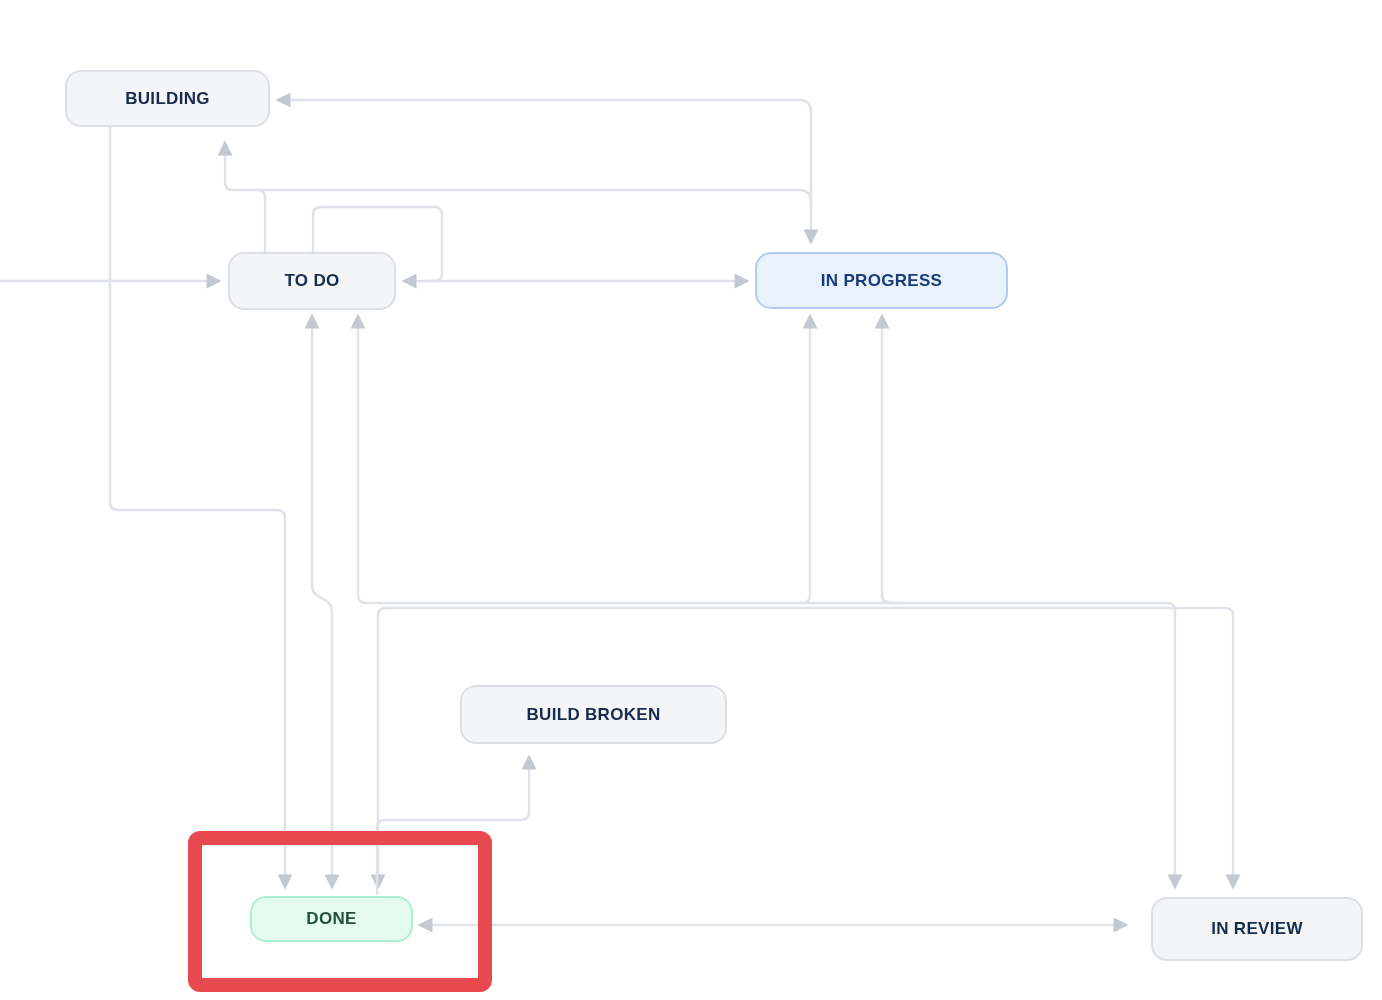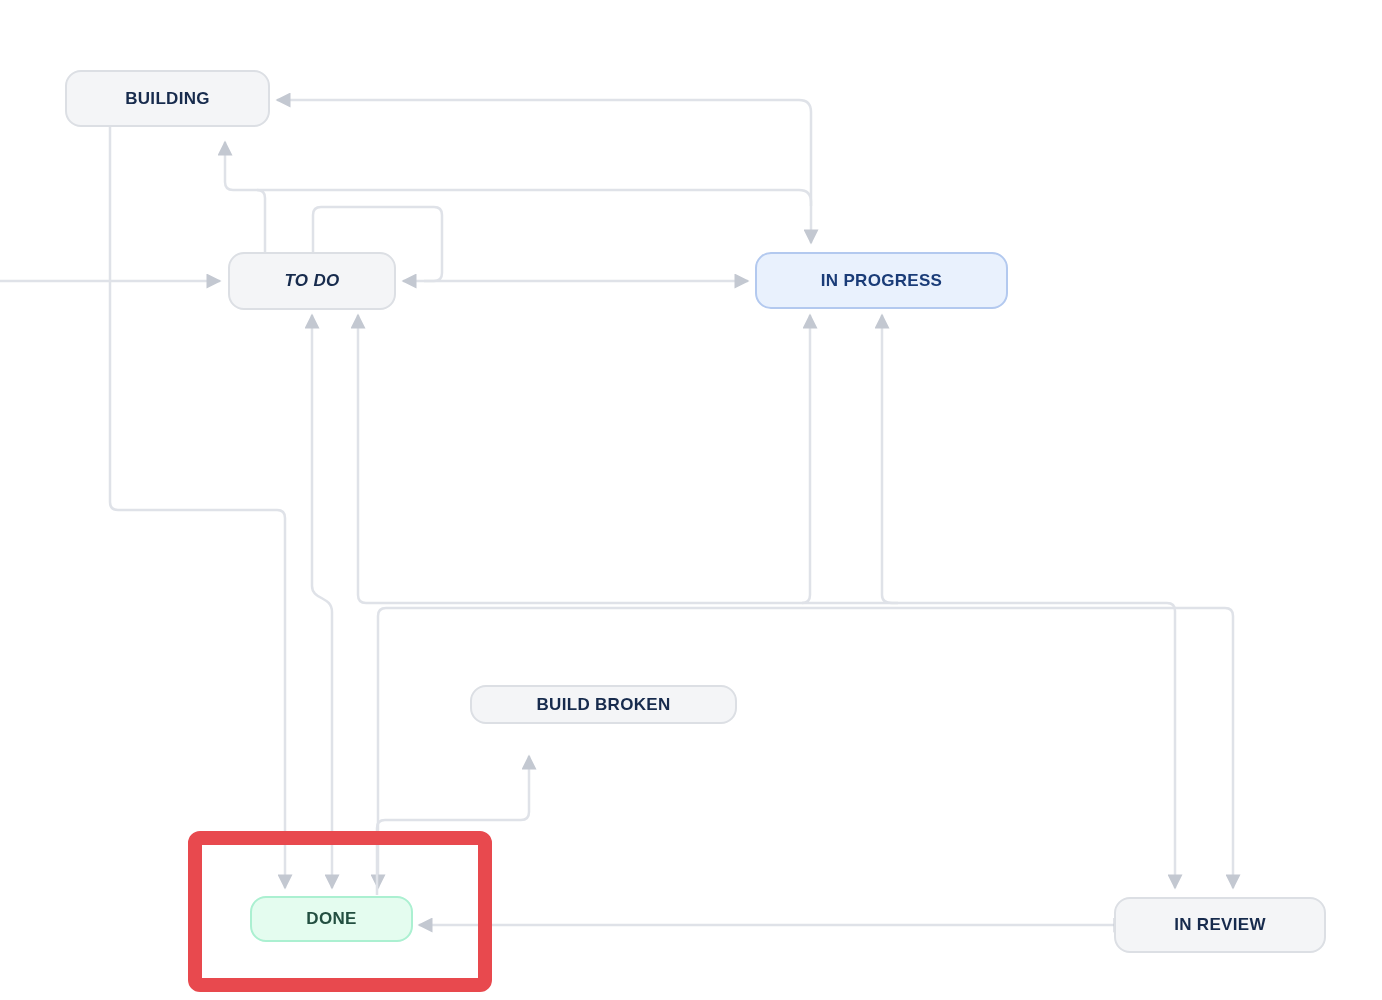--- a/index.html
+++ b/index.html
@@ -10,25 +10,25 @@
   #wires{position:absolute;left:0;top:0;width:1382px;height:1000px;}
   .node{
     position:absolute;display:flex;align-items:center;justify-content:center;
     background:#f4f5f7;border:2px solid #dcdfe4;border-radius:16px;
     color:#172b4d;font-weight:700;font-size:17px;letter-spacing:.3px;
     box-sizing:border-box;user-select:none;
   }
   .node.blue{background:#e9f1fd;border-color:#b3c9ef;color:#1a3c78;}
   .node.green{background:#e4fcef;border-color:#abf0d1;color:#234f41;}
   #node-building   {left:65px;  top:70px;  width:205px; height:57px;}
-  #node-todo       {left:228px; top:252px; width:168px; height:58px;font-style:italic;}
+  #node-todo       {left:228px; top:252px; width:168px; height:58px;}
   #node-inprogress {left:755px; top:252px; width:253px; height:57px;}
-  #node-buildbroken{left:470px; top:685px; width:267px; height:39px;text-align:right;}
+  #node-buildbroken{left:460px; top:685px; width:267px; height:59px;text-align:right;}
   #node-done       {left:250px; top:896px; width:163px; height:46px;}
-  #node-inreview   {left:1114px;top:897px; width:212px; height:56px;}
+  #node-inreview   {left:1151px;top:897px; width:212px; height:64px;}
   .annotation-box{
     position:absolute;left:188px;top:831px;width:304px;height:161px;
     border:14px solid #e8494e;border-radius:12px;box-sizing:border-box;
     pointer-events:none;
   }
 </style>
 </head>
 <body>
 
 <svg id="wires" viewBox="0 0 1382 1000" xmlns="http://www.w3.org/2000/svg">

